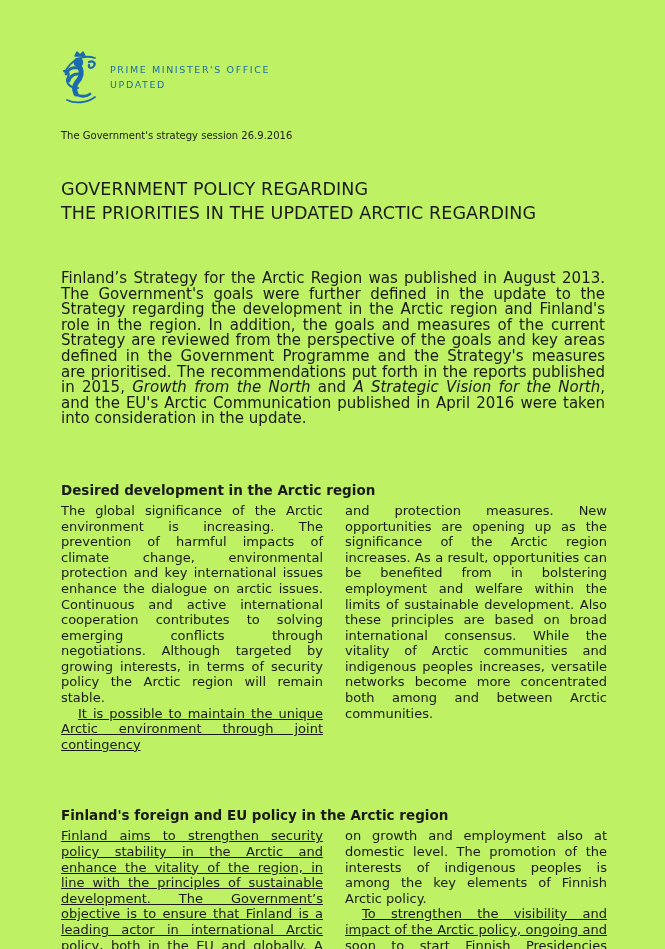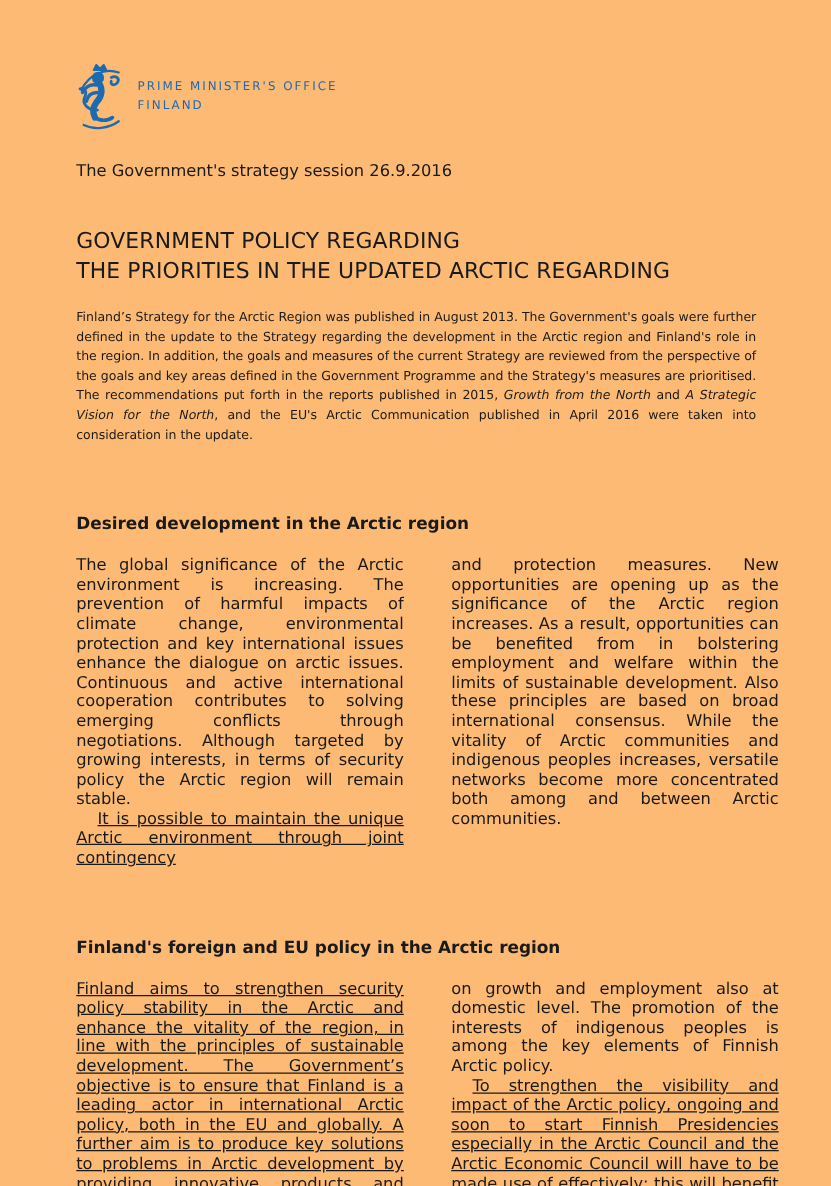--- a/index.html
+++ b/index.html
@@ -2,21 +2,21 @@
 <html><head>
 <meta charset="utf-8">
 <style>
   * { margin: 0; padding: 0; box-sizing: border-box; }
   html, body { background: #888; }
   .page {
     position: relative;
     width: 665px;
     height: 949px;
     margin: 0 auto;
-    background: #fdba74;
+    background: #bef264;
     font-family: "DejaVu Sans", "Liberation Sans", sans-serif;
     color: #1a1a1a;
     overflow: hidden;
   }
   .content {
     padding: 48px 60px 0 61px;
   }
   
   .logo-row {
     display: flex;
@@ -29,46 +29,46 @@
     font-size: 9.5px;
     letter-spacing: 1.6px;
     color: #1c6bb0;
     line-height: 15px;
     font-weight: 500;
     white-space: nowrap;
   }
   
   .session-line {
     margin-top: 24px;
-    font-size: 13px;
+    font-size: 10px;
   }
   
   .doc-title {
     margin-top: 36px;
     font-size: 17.5px;
     font-weight: 400;
     line-height: 24px;
     letter-spacing: 0.1px;
   }
   
   .intro {
-    margin-top: 18px;
-    font-size: 10px;
+    margin-top: 46px;
+    font-size: 15px;
     line-height: 15.6px;
     text-align: justify;
   }
   .section-heading {
     margin-top: 55px;
     font-size: 13.5px;
     font-weight: bold;
   }
   .columns {
-    margin-top: 18px;
+    margin-top: 5px;
     display: flex;
-    gap: 38px;
+    gap: 22px;
   }
   .col { width: 262px; flex: 0 0 auto; }
   .para {
     font-size: 13px;
     line-height: 15.6px;
     text-align: justify;
     hyphens: none;
   }
   .para.indent { text-indent: 17px; }
   .para.cont { text-align-last: justify; text-decoration: underline; }
@@ -89,21 +89,21 @@
           <path d="M18 16 C22 22 20 28 16 32 C13 36 13 40 15 44" stroke-width="5"></path>
           <path d="M16 18 C11 17 7 20 5 24" stroke-width="2.8"></path>
           <path d="M17 24 C12 24 9 27 8 31" stroke-width="2.8"></path>
           <path d="M15 44 C19 47 25 47 29 44" stroke-width="2.8"></path>
           <path d="M17 38 C9 38 4 33 7 27 C9 23 6 20 3 21" stroke-width="2.2"></path>
           <path d="M6 50 C14 54 26 53 34 47" stroke-width="1.8"></path>
         </g>
       </svg>
       <div class="org-name">
         <div>PRIME MINISTER'S OFFICE</div>
-        <div>FINLAND</div>
+        <div>UPDATED</div>
       </div>
     </div>
 
     <div class="session-line">The Government's strategy session 26.9.2016</div>
 
     <div class="doc-title">
       <div>GOVERNMENT POLICY REGARDING</div>
       <div>THE PRIORITIES IN THE UPDATED ARCTIC REGARDING</div>
     </div>
 

